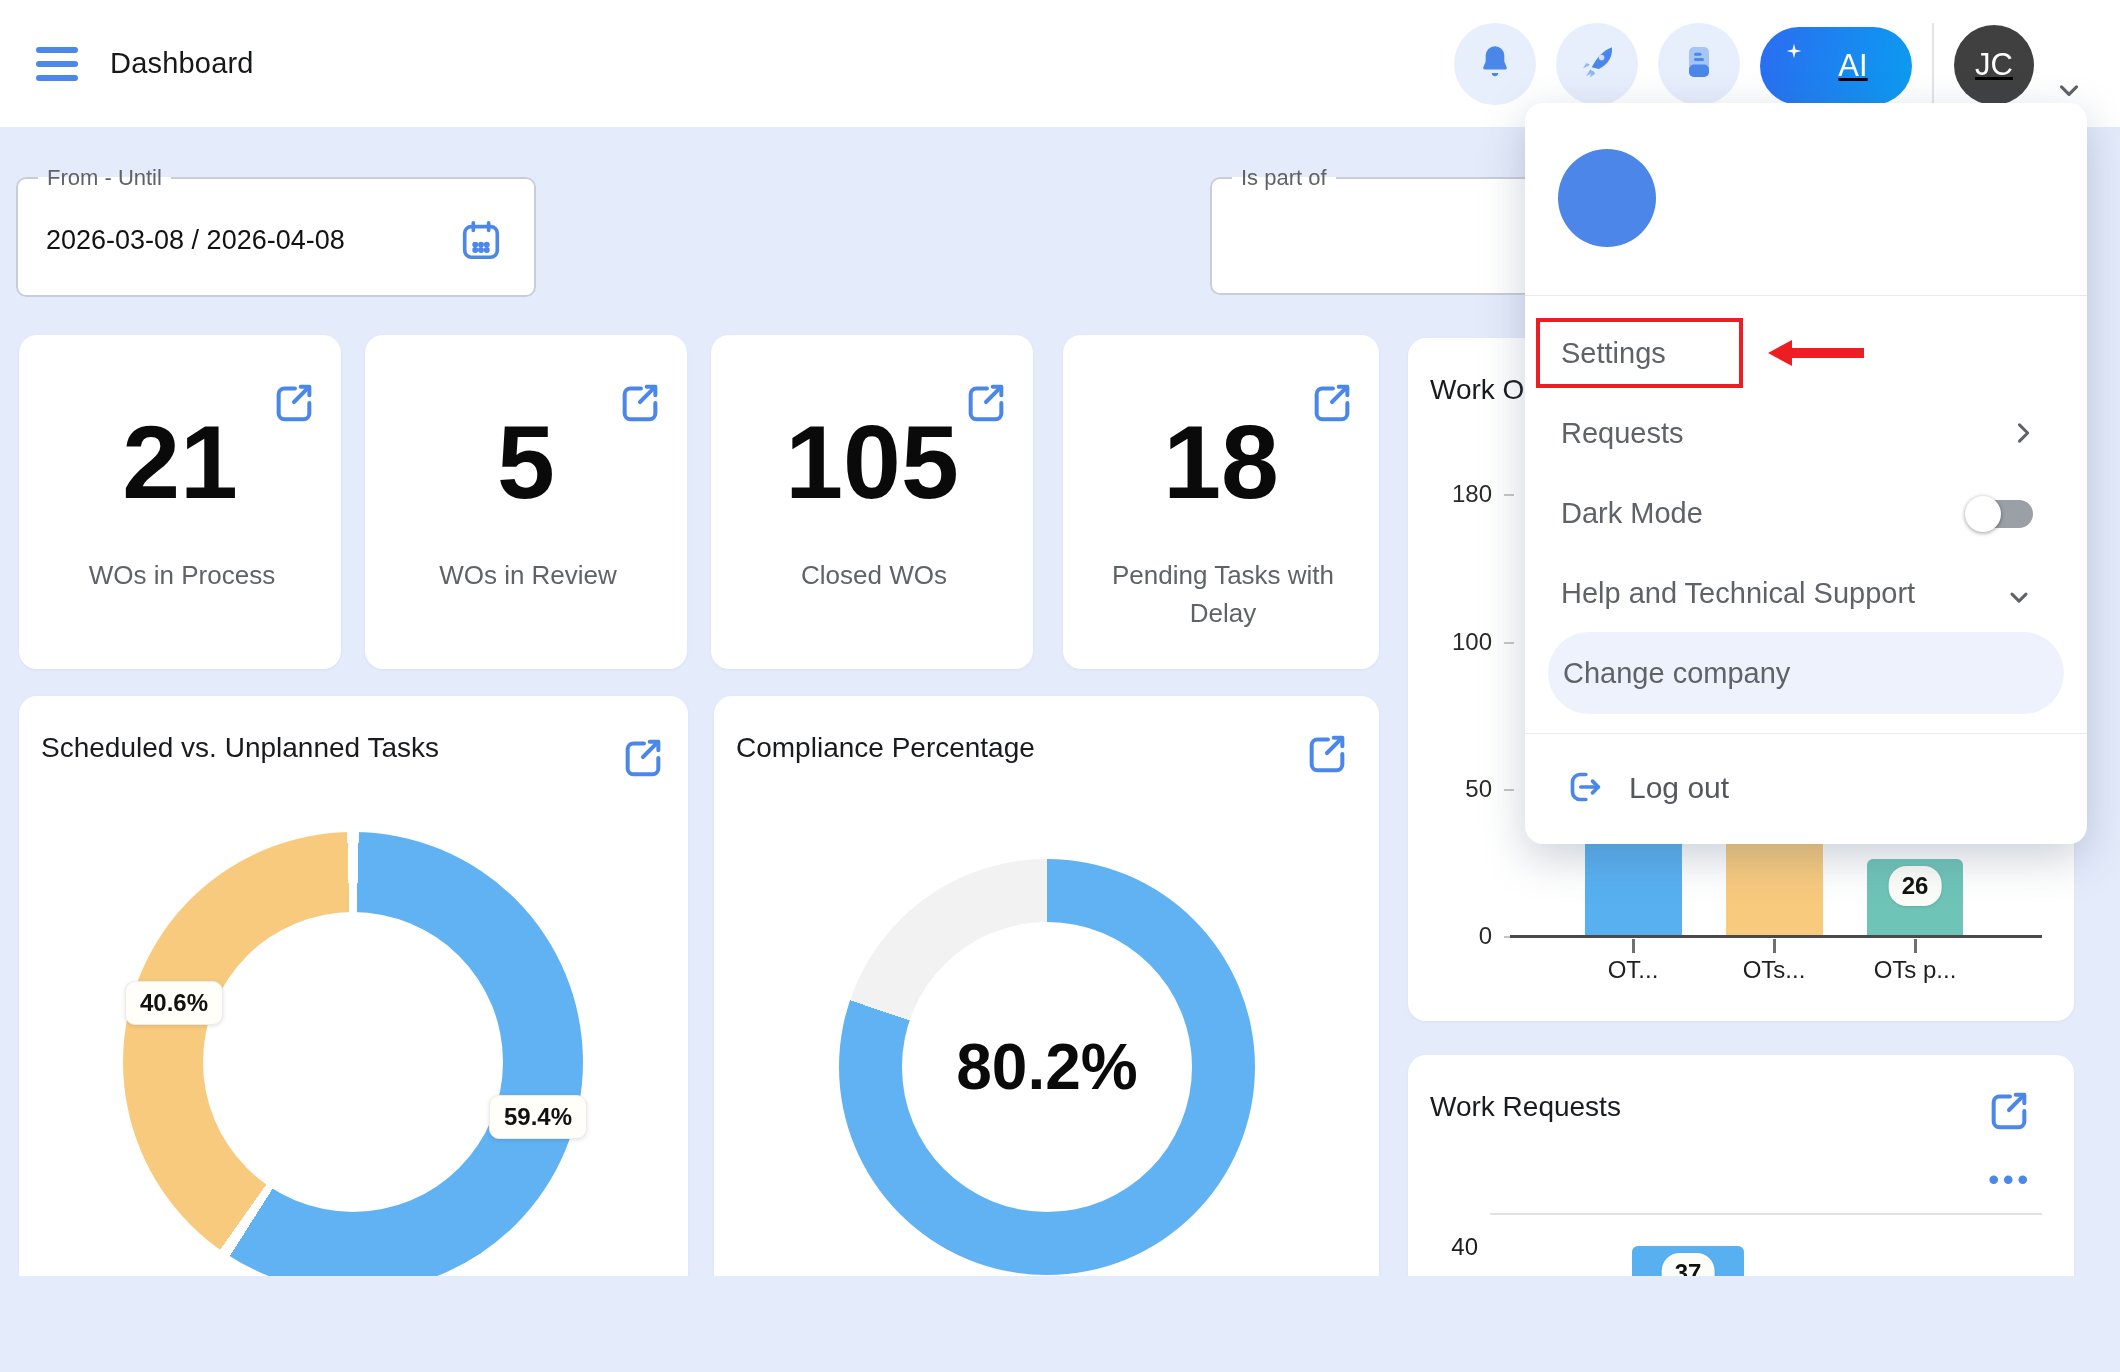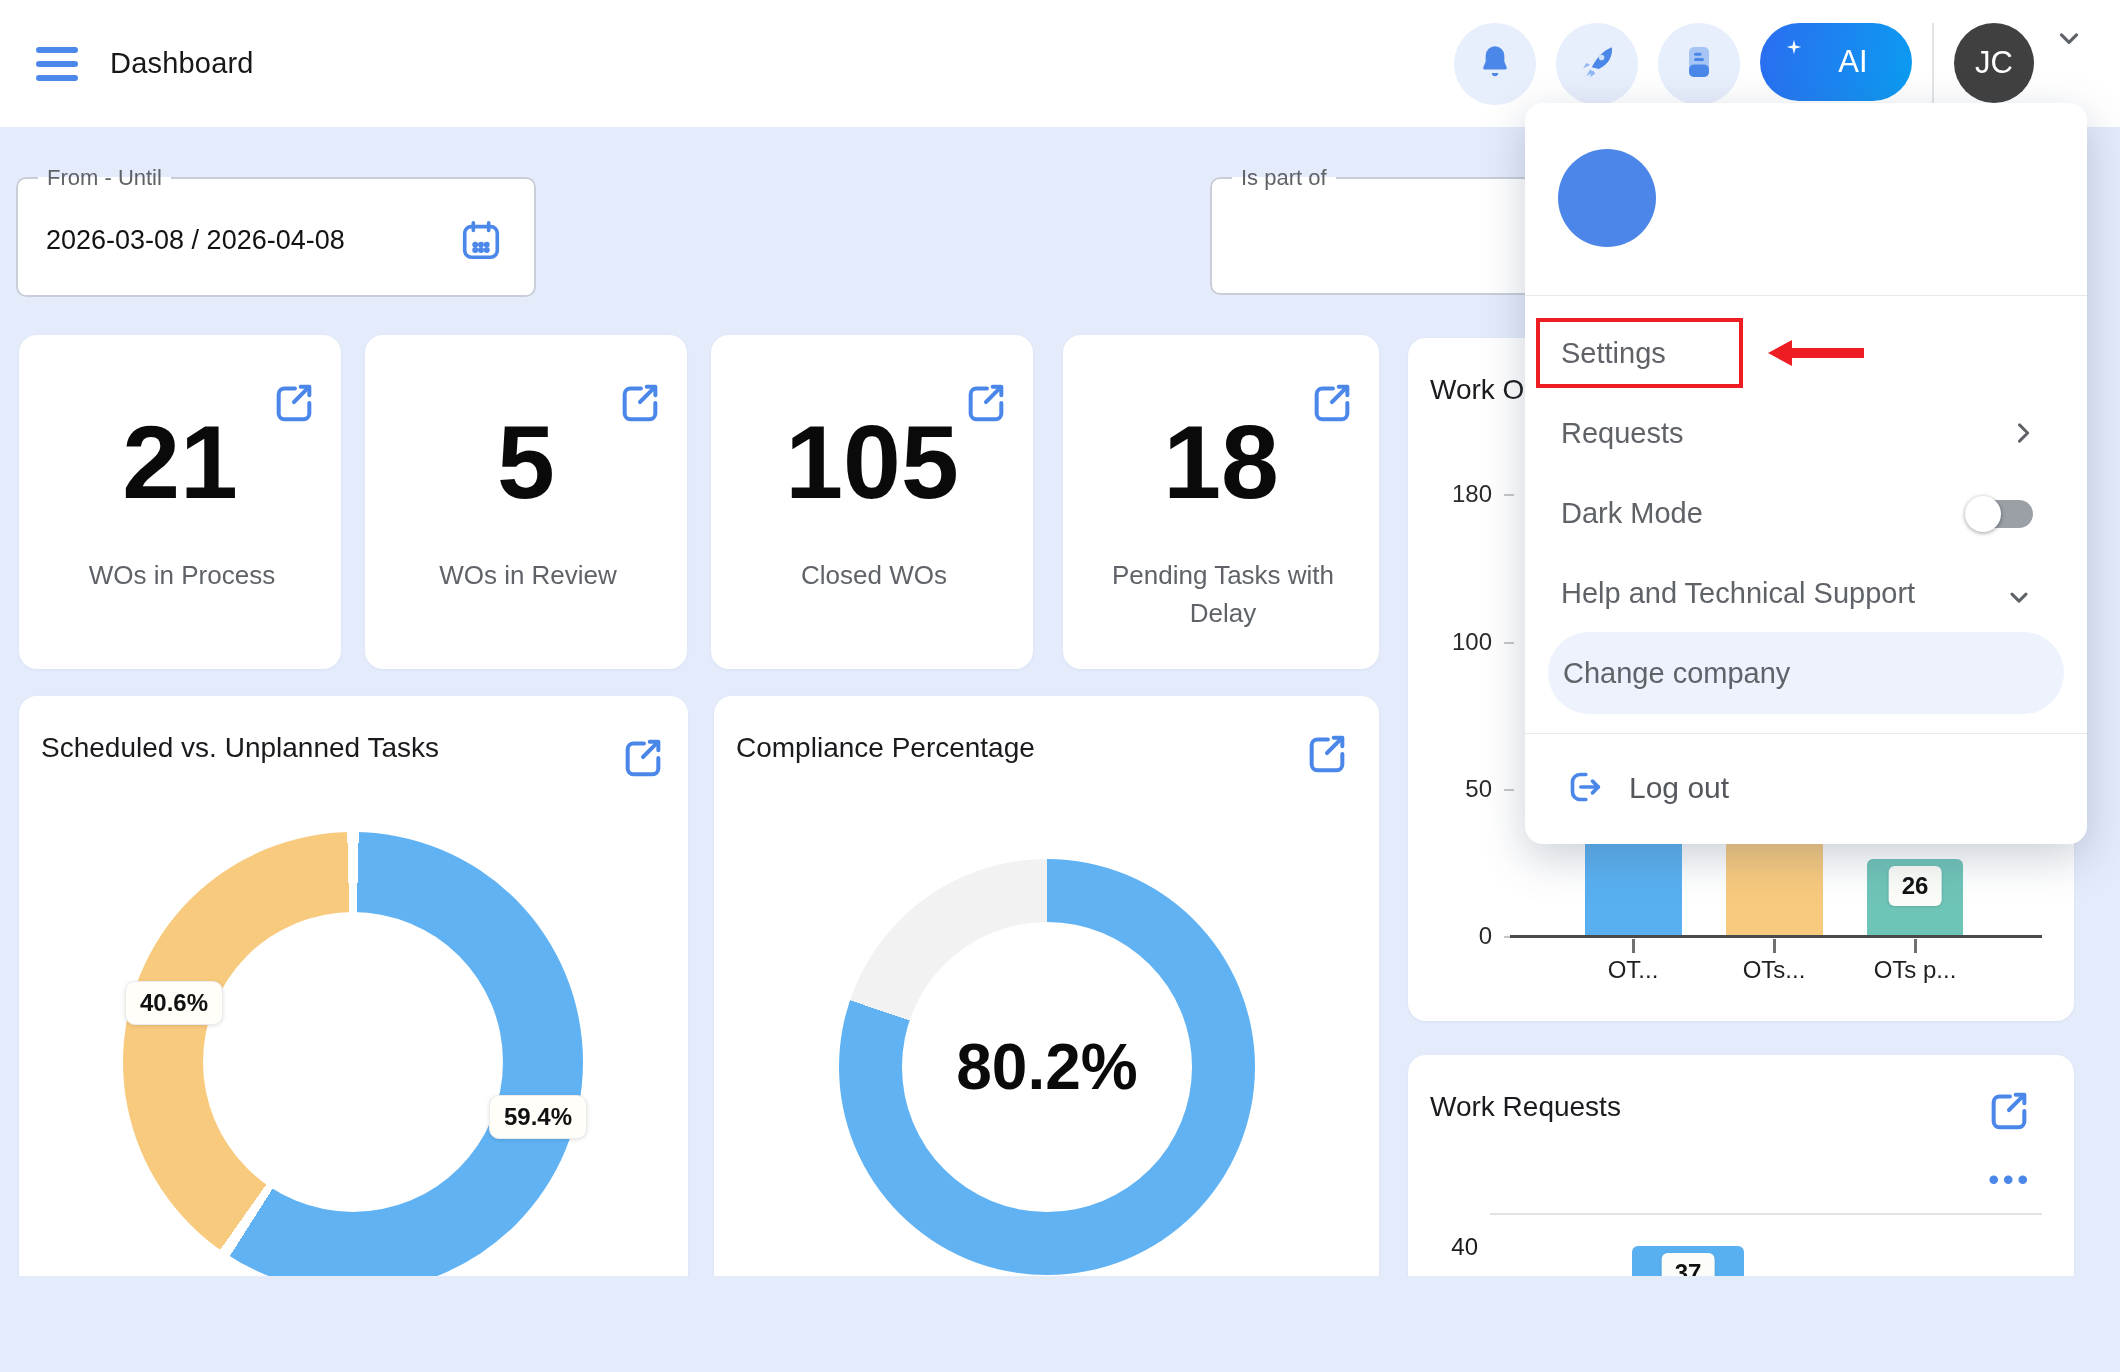--- a/index.html
+++ b/index.html
@@ -5,21 +5,21 @@
   * { margin:0; padding:0; box-sizing:border-box; }
   html,body { width:2120px; height:1372px; }
   body { font-family:"Liberation Sans", sans-serif; background:#e4ebfb; overflow:hidden; }
   .page { position:relative; width:2120px; height:1276px; background:#e4ebfb; overflow:hidden; }
 
   
   .topbar { position:absolute; left:0; top:0; width:2120px; height:127px; background:#fff; display:flex; align-items:center; padding:0 36px; z-index:5; }
   .hamburger { width:42px; height:34px; display:flex; flex-direction:column; justify-content:space-between; cursor:pointer; }
   .hamburger span { display:block; height:6px; border-radius:3px; background:#4c87ea; }
   .page-title { margin-left:32px; font-size:29px; font-weight:500; color:#17181a; letter-spacing:.2px; }
-  .topbar-right { margin-left:auto; display:flex; align-items:flex-start; gap:20px; }
+  .topbar-right { margin-left:auto; display:flex; align-items:flex-end; gap:20px;text-decoration:underline; }
   .icon-btn { width:82px; height:82px; border-radius:50%; background:#e7eefc; display:flex; align-items:center; justify-content:center; cursor:pointer; }
   .ai-pill { width:152px; height:78px; border-radius:39px; background:linear-gradient(100deg,#2b6df0 0%,#0b9cf1 100%); display:flex; align-items:center; justify-content:center; position:relative; cursor:pointer; }
   .ai-pill .ai-text { color:#fff; font-size:31px; font-weight:500; margin-left:34px; }
   .ai-pill .sparkle { position:absolute; left:26px; top:16px; }
   .top-divider { width:2px; height:82px; background:#e3e4e8; }
   .avatar { width:80px; height:80px; border-radius:50%; background:#404040; color:#fff; display:flex; align-items:center; justify-content:center; font-size:31px; font-weight:500; cursor:pointer; }
   .avatar-chevron { color:#5f6368; display:flex; cursor:pointer; }
 
   
   fieldset.field { position:absolute; background:#fff; border:2px solid #c8cdd7; border-radius:10px; z-index:2; }
@@ -39,21 +39,21 @@
   .kpi-label { position:absolute; left:28px; right:24px; top:222px; text-align:center; font-size:26px; color:#5f6368; line-height:1.45; }
 
   
   #wo-card { left:1408px; top:338px; width:666px; height:683px; }
   .wo-yt { position:absolute; left:30px; width:54px; text-align:right; font-size:24px; color:#2a2a2a; }
   .wo-ytick { position:absolute; left:96px; width:10px; height:2px; background:#c6c6c6; }
   .wo-axis { position:absolute; left:102px; top:597px; width:532px; height:3px; background:#4a4a4a; }
   .wo-bar { position:absolute; border-radius:6px 6px 0 0; }
   .wo-xtick { position:absolute; width:3px; height:14px; top:601px; background:#707070; }
   .wo-xlabel { position:absolute; top:618px; width:140px; text-align:center; font-size:24px; color:#1f1f1f; }
-  .bar-pill { position:absolute; top:7px; left:50%; transform:translateX(-50%); background:#fcfdf9; border-radius:6px; padding:6px 13px; font-size:24px; font-weight:700; color:#111; box-shadow:0 1px 3px rgba(0,0,0,.12); }
+  .bar-pill { position:absolute; top:7px; left:50%; transform:translateX(-50%); background:#fcfdf9; border-radius:18px; padding:6px 13px; font-size:24px; font-weight:700; color:#111; box-shadow:0 1px 3px rgba(0,0,0,.12); }
 
   
   #sched-card { left:19px; top:696px; width:669px; height:636px; }
   #comp-card { left:714px; top:696px; width:665px; height:636px; }
   .donut { position:absolute; border-radius:50%; }
   .donut::after { content:""; position:absolute; background:#fff; border-radius:50%; }
   #donut-sched { left:104px; top:136px; width:460px; height:460px; }
   #donut-sched::after { inset:17.4%; }
   #donut-comp { left:125px; top:163px; width:416px; height:416px; }
   #donut-comp::after { inset:15.2%; }

